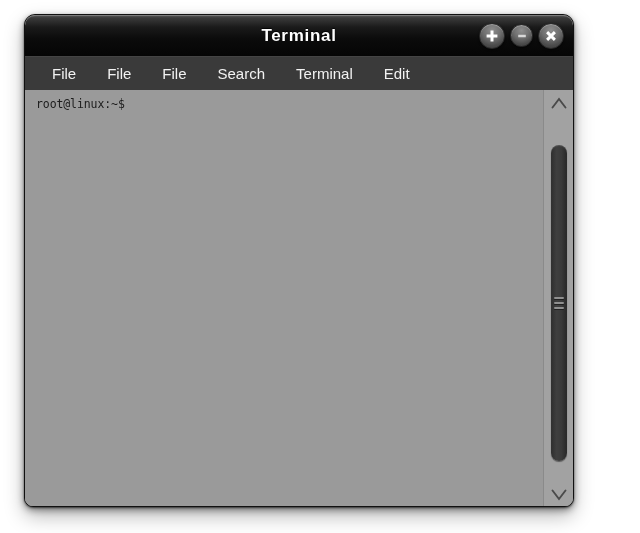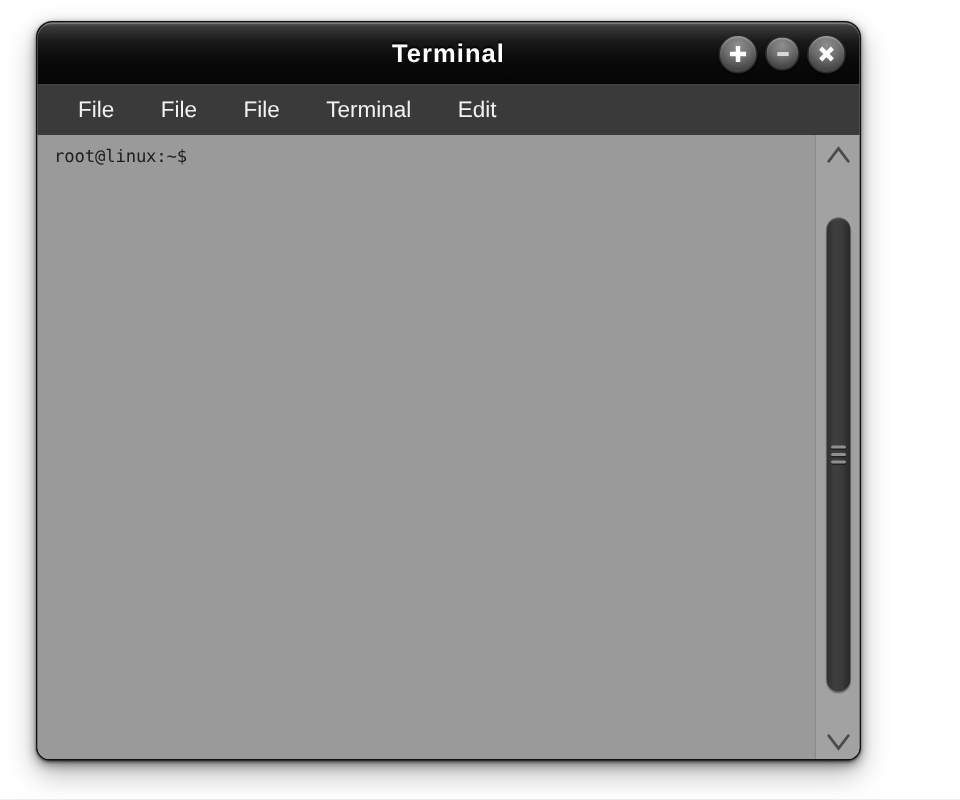--- a/index.html
+++ b/index.html
@@ -246,20 +246,21 @@
           </span>
         </div>
 
       </div>
     </div>
 
     <div class="menubar">
       <div class="menu-item">File</div>
       <div class="menu-item">File</div>
       <div class="menu-item">File</div>
+      <div class="menu-item">Search</div>
       <div class="menu-item">Terminal</div>
       <div class="menu-item">Edit</div>
     </div>
 
     <div class="body-area">
 
       <div class="term-canvas">
         <div class="term-line">root@linux:~$</div>
       </div>
 

